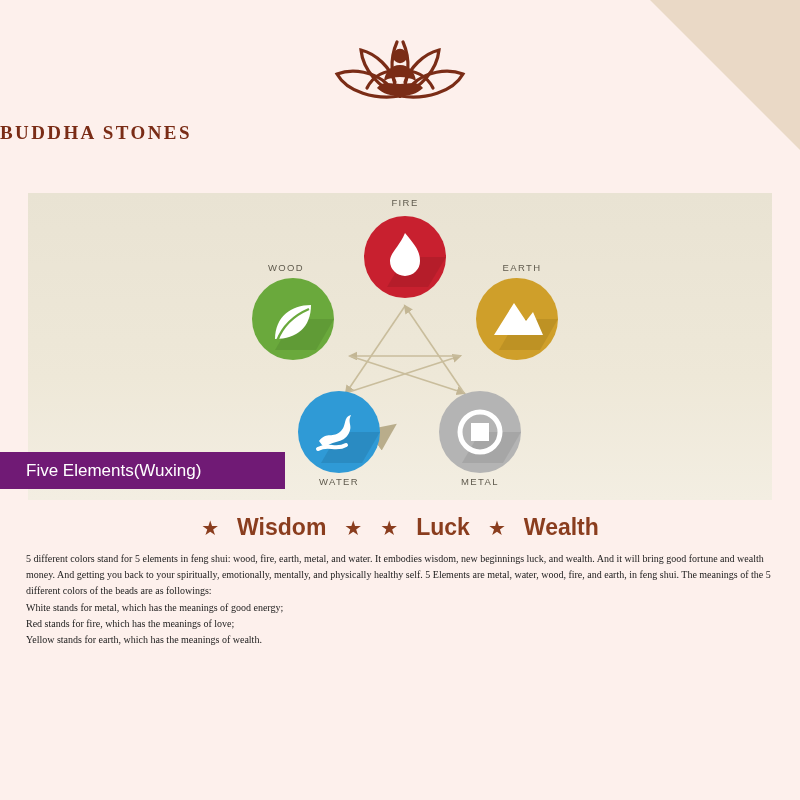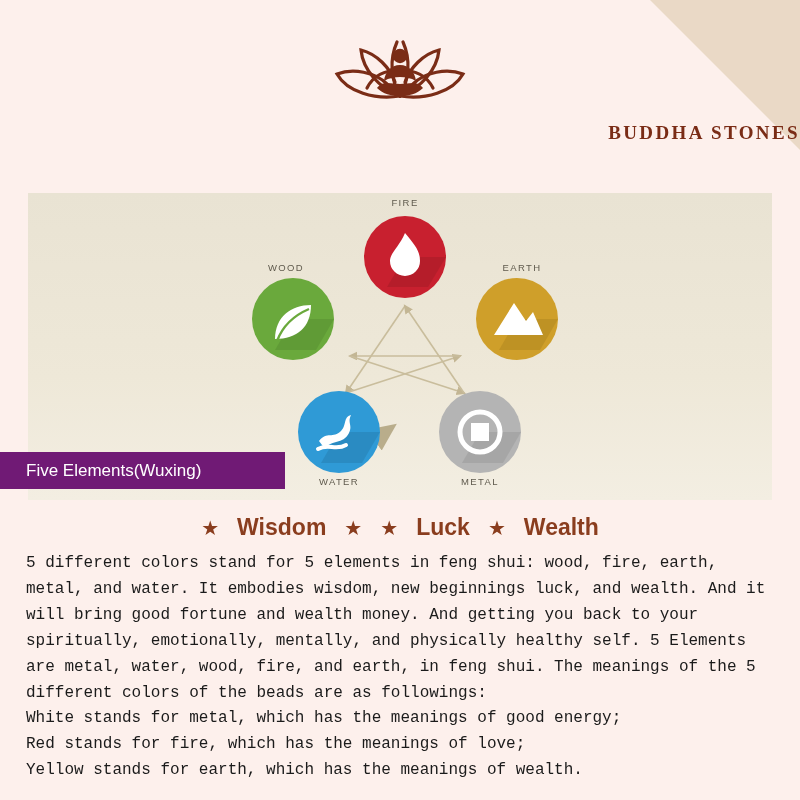--- a/index.html
+++ b/index.html
@@ -39,21 +39,21 @@
     position: absolute;
     right: 0; bottom: 0;
     width: 210px; height: 42px;
     background: #ead9c6;
   }
 
   
   .logo-wrap {
     position: absolute;
     top: 18px; left: 0; right: 0;
-    text-align: right;
+    text-align: left;
   }
   .lotus-svg { display: block; margin: 0 auto; }
   .brand {
     margin-top: 4px;
     font-size: 19px;
     letter-spacing: 2.4px;
     font-weight: bold;
     color: #7a2c16;
     font-family: "Liberation Serif", serif;
   }
@@ -136,24 +136,24 @@
     color: #8a3d1e;
     white-space: nowrap;
   }
   .star {
     font-size: 20px;
     color: #8a3d1e;
     line-height: 1;
   }
   .body-copy {
     padding: 10px 26px 0 26px;
-    font-size: 16px;
+    font-size: 10px;
     line-height: 1.62;
     color: #1b1b1b;
-    font-family: Liberation Mono, monospace;
+    font-family: Liberation Serif, serif;
   }
   .body-copy p { margin: 0; }
   .list-line { margin: 0; }
 </style>
 </head>
 <body>
 
 <div class="page">
 
   <div class="corner-tr"></div>

